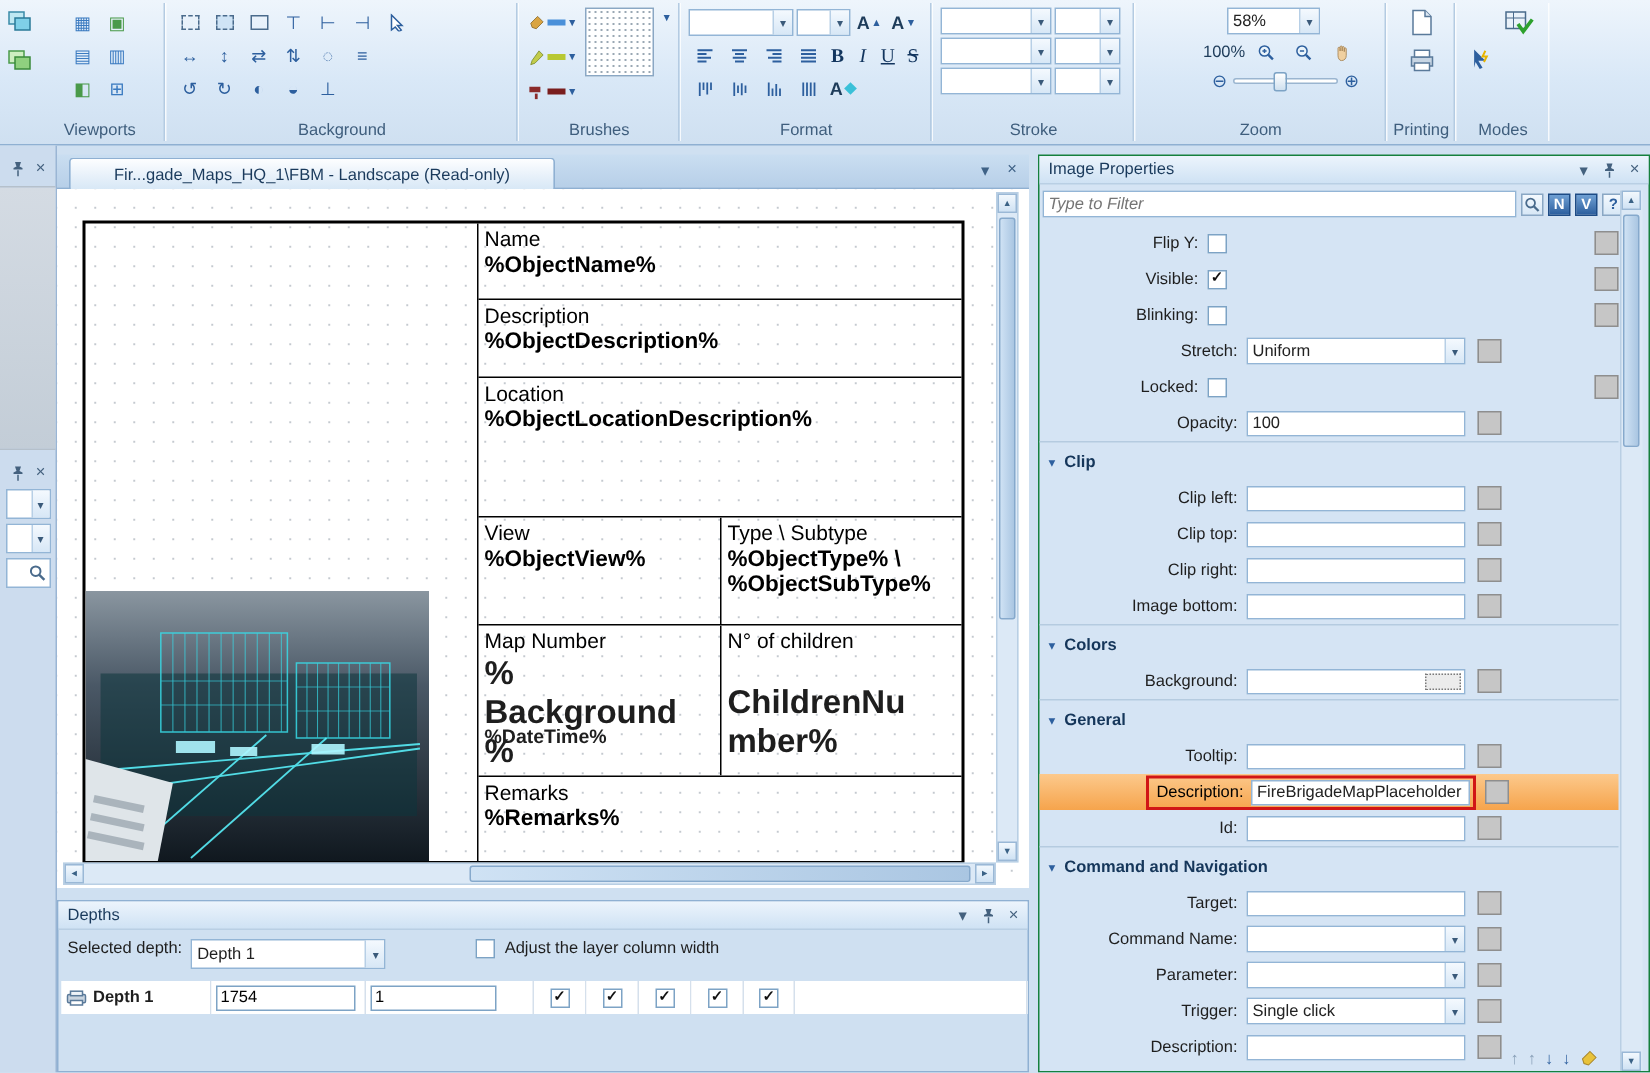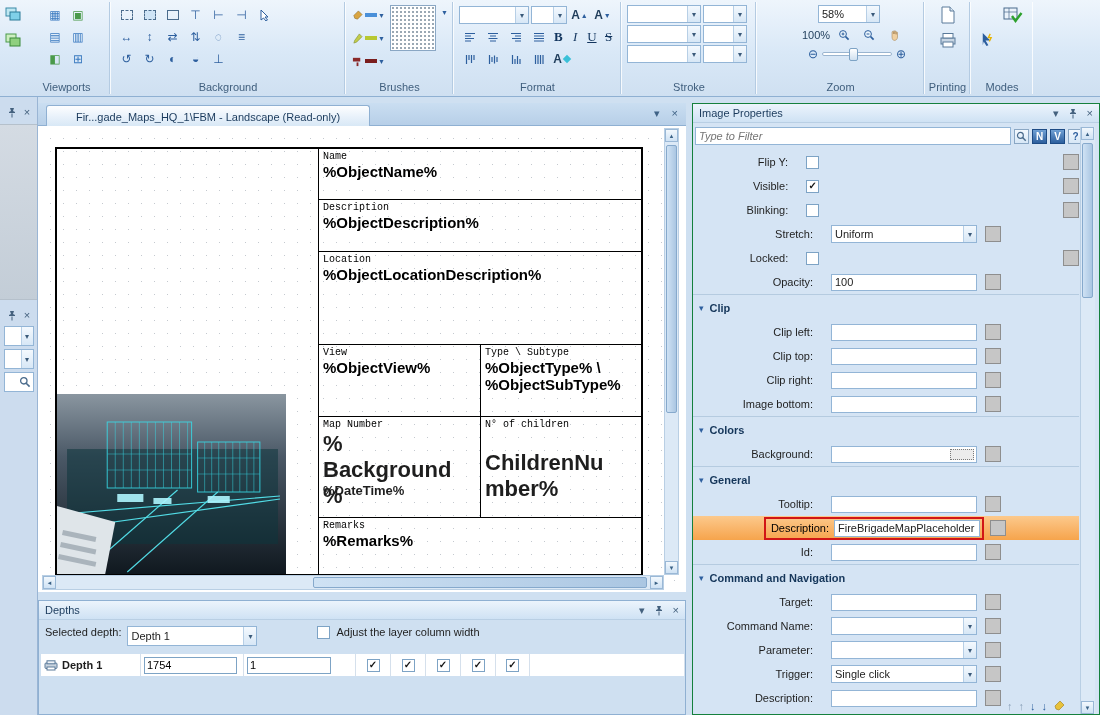--- a/index.html
+++ b/index.html
@@ -51,21 +51,21 @@
     border-radius:3px 3px 0 0; display:flex; align-items:center; gap:5px; padding:0 6px; color:#1a3a5c;flex-direction:column; }
   .tabclose { margin-left:auto; color:#5a7a99; font-size:11px; }
   .tbright { position:absolute; right:8px; top:4px; display:flex; gap:12px; color:#3f6286; font-size:11px; }
   .doc { position:absolute; left:38px; top:126px; width:648px; height:466px; background:#fff;
     background-image:radial-gradient(#c4c9cf 0.8px, transparent 0.9px); background-size:13px 13px; background-position:6px 6px; overflow:hidden; }
   .tframe { position:absolute; left:17px; top:21px; width:588px; height:429px; border:2px solid #000; display:flex; background:transparent; }
   .tleft { width:262px; border-right:1px solid #000; position:relative; }
   .mapimg { position:absolute; left:0; bottom:0; width:229px; height:180px; display:block; }
   .tright { flex:1; display:flex; flex-direction:column; }
   .trow { border-bottom:1px solid #000; position:relative; padding:2px 4px 0 4px; overflow:hidden; }
-  .tlabel { font-size:10px; color:#000; margin-bottom:1px;font-family:Liberation Mono, monospace; }
+  .tlabel { font-size:14px; color:#000; margin-bottom:1px; }
   .tvalue { font-size:15px; font-weight:bold; color:#000; line-height:17px; }
   .vtsplit { display:flex; padding:0; }
   .vtcell { width:50%; padding:2px 4px 0 4px; position:relative; overflow:hidden; }
   .vtcell + .vtcell { border-left:1px solid #000; }
   .tbig { font-size:22px; font-weight:bold; line-height:26px; }
   .tov { position:absolute; left:4px; top:66px; font-size:13px; font-weight:bold; }
 
   
   .sb { position:absolute; background:#dce9f6; border:1px solid #b9cfe4; }
   .sbbtn { position:absolute; width:13px; height:13px; background:linear-gradient(#f2f8fd,#cfe2f4);
@@ -92,21 +92,21 @@
 
   
   .rightpanel { position:absolute; left:692px; top:103px; width:408px; bottom:0; background:#d5e4f4; border:1px solid #15803d; }
   .filterrow { display:flex; align-items:center; gap:3px; padding:4px 4px 3px 2px; }
   .finput { width:316px; height:18px; border:1px solid #93b5d6; background:#fff; font-size:11px; font-style:italic; color:#8a97a5; padding:0 3px; font-family:inherit; }
   .sqbtn { width:15px; height:15px; display:flex; align-items:center; justify-content:center; border:1px solid #8aa7c4;
     background:linear-gradient(#f4f9fe,#d7e7f6); font-size:10px; color:#2d5f9e; font-weight:bold; }
   .sqbtn.blue { background:linear-gradient(#6fa0d4,#2d5f9e); border-color:#1d4b85; color:#fff; }
   .props { position:absolute; left:0; top:46px; width:386px; }
   .prow { height:24px; display:flex; align-items:center; }
-  .plabel { width:138px; text-align:right; padding-right:18px; color:#1e1e1e; white-space:nowrap; }
+  .plabel { width:138px; text-align:right; padding-right:6px; color:#1e1e1e; white-space:nowrap; }
   .pctl { width:146px; display:flex; align-items:center; }
   .txtinput { width:146px; height:17px; border:1px solid #93b5d6; background:#fff; font-size:11px; padding:0 3px; font-family:inherit; color:#222; }
   .graysq { width:16px; height:16px; background:#c6c6c6; border:1px solid #8e8e8e; margin-left:8px; flex:none; }
   .psec { height:26px; display:flex; align-items:center; gap:6px; padding:0 6px; color:#15365a; font-weight:bold; border-top:1px solid #b5cbe0; }
   .psec .sectri { font-size:9px; color:#2d5f9e; font-weight:normal; }
   .prow.hl { background:linear-gradient(#fcc98c,#f6a44c); }
   .redbox { display:flex; align-items:center; border:2px solid #d11616; padding:1px 2px; margin-left:71px; gap:5px; background:transparent; }
   .redbox .plabel2 { width:61px; text-align:right; white-space:nowrap; color:#000; }
   .redbox .txtinput { width:146px; font-style:normal; }
   .inputlike { width:146px; height:17px; border:1px solid #93b5d6; background:#fff; position:relative; }

